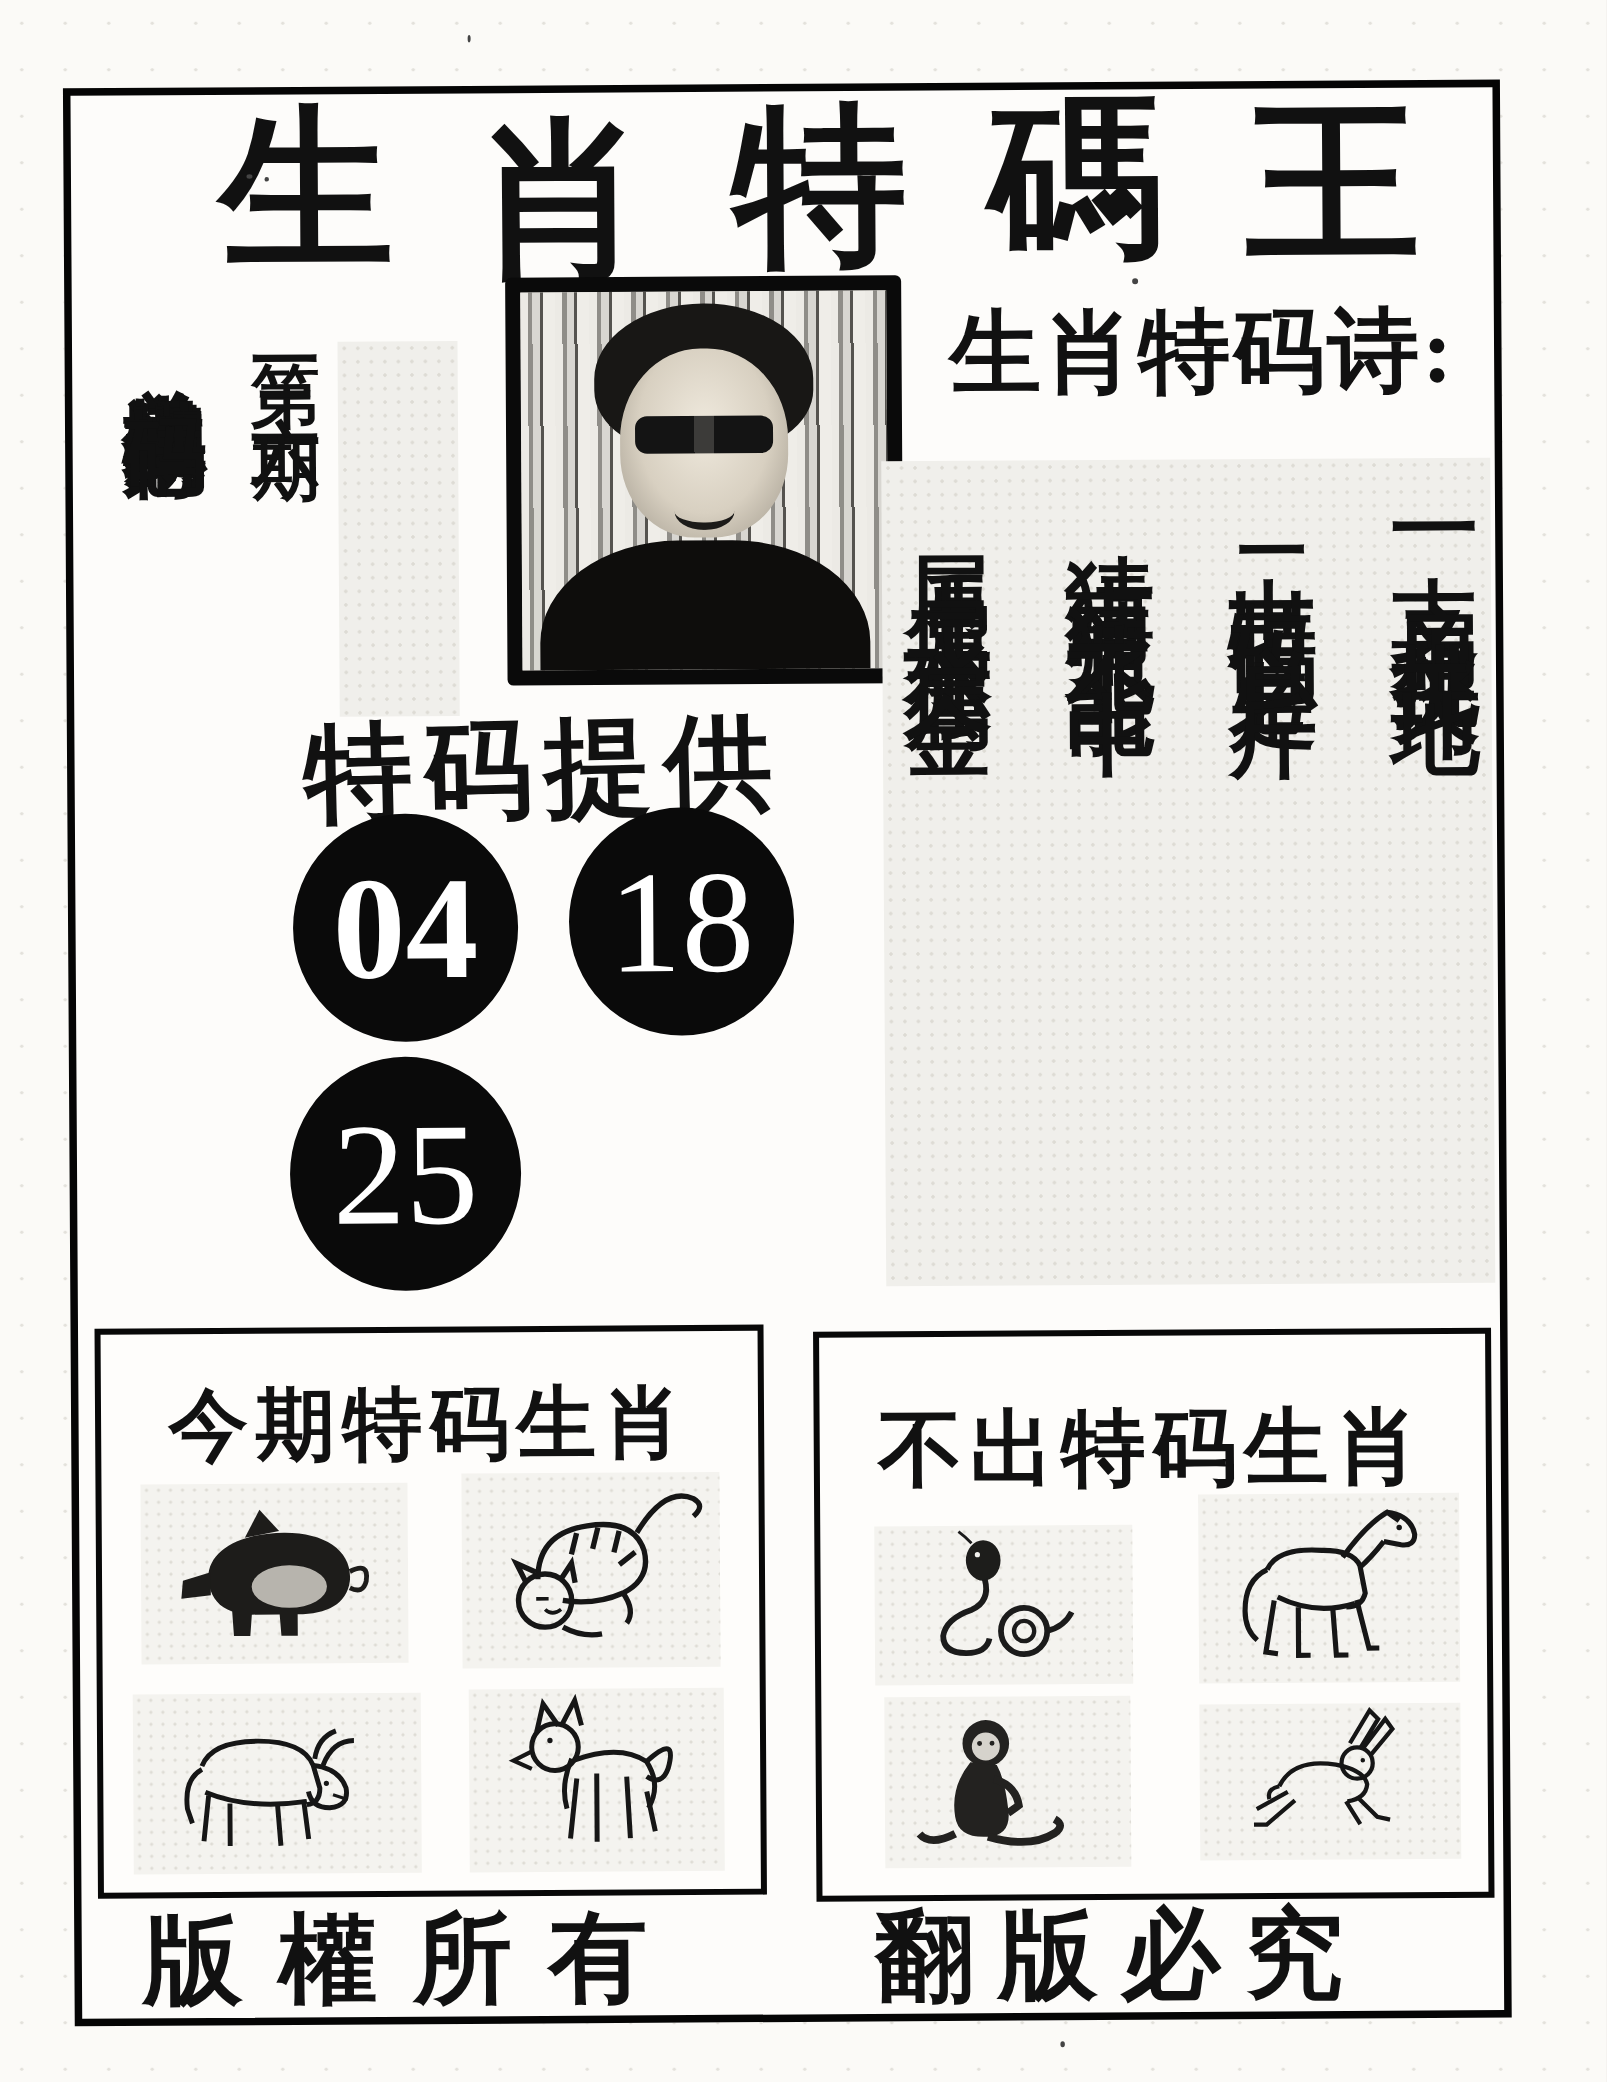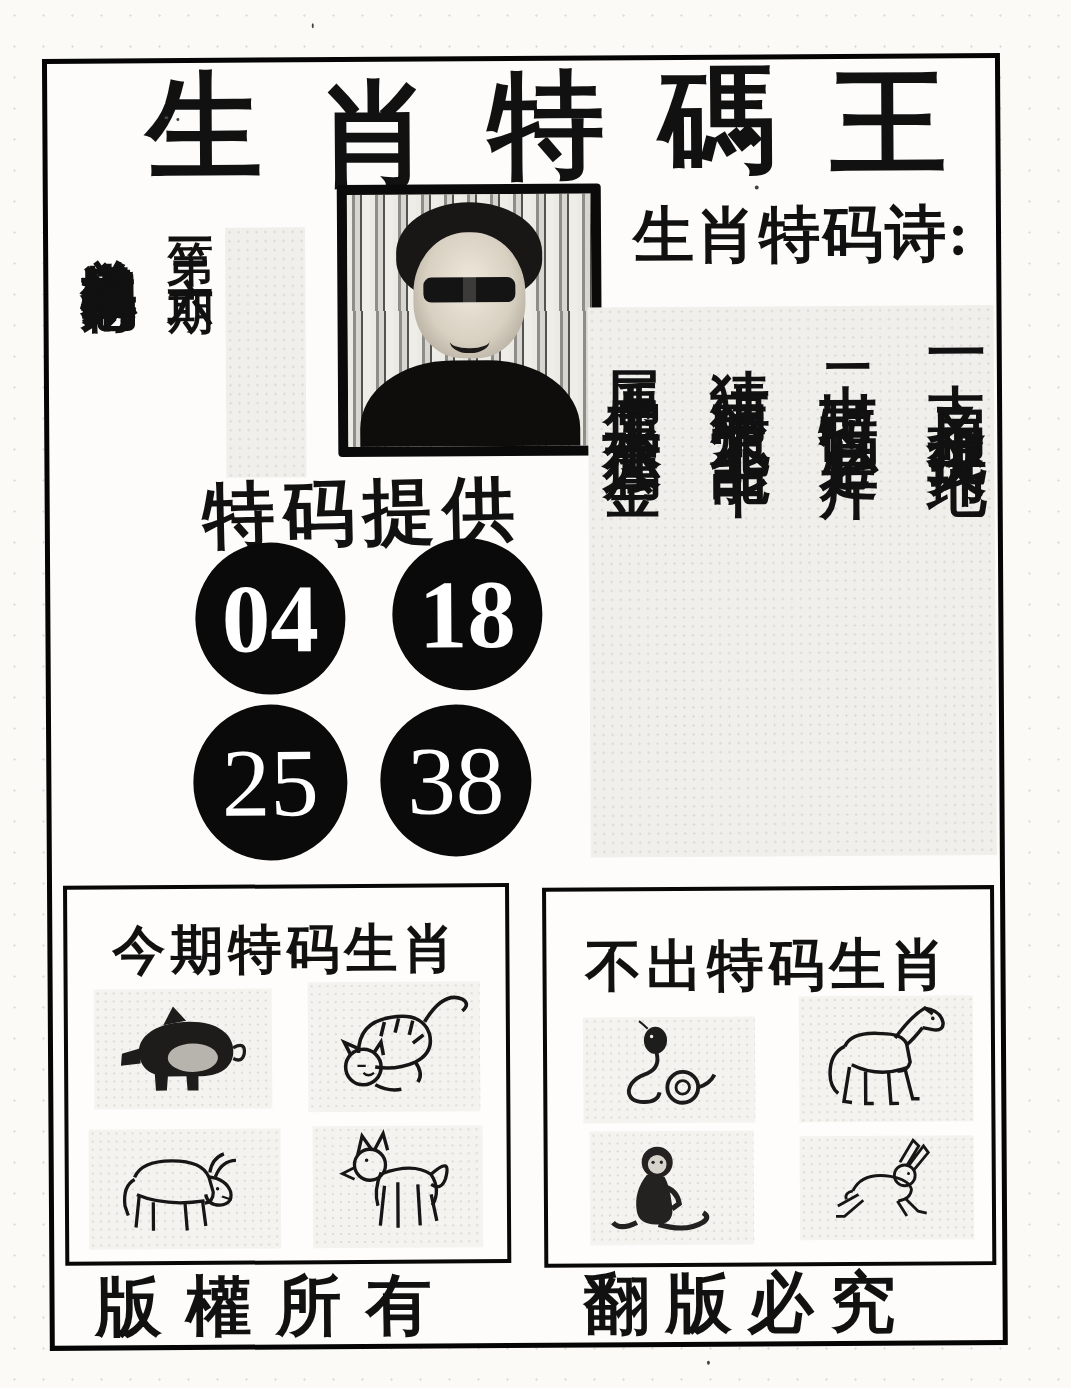--- a/index.html
+++ b/index.html
@@ -79,21 +79,21 @@
     position:absolute;left:204px;top:464px;width:330px;
     font-size:72px;font-weight:700;letter-spacing:8px;white-space:nowrap;
     transform:rotate(-1deg);
   }
   .ball{
     position:absolute;border-radius:50%;background:#0a0a0a;color:#fff;
     display:flex;align-items:center;justify-content:center;
     font-size:97px;font-family:"Liberation Serif","DejaVu Serif",serif;
   }
   .ball-04{left:196px;top:541px;width:150px;height:152px;font-weight:bold;}
-  .ball-18{left:393px;top:538px;width:150px;height:152px;font-weight:bold;}
+  .ball-18{left:380px;top:538px;width:150px;height:152px;}
   .ball-25{left:193px;top:703px;width:154px;height:156px;}
   .ball-38{left:380px;top:704px;width:151px;height:152px;}
   
   .zbox{
     position:absolute;border:4px solid #080808;background:#fefdfb;
   }
   .zbox-left{left:62px;top:883px;width:438px;height:372px;}
   .zbox-right{left:541px;top:888px;width:444px;height:372px;}
   .zbox-title{
     position:absolute;left:0;right:0;text-align:center;
@@ -159,21 +159,20 @@
       <div class="poem-line">一支扁担挑天地</div>
       <div class="poem-line">二出特码必是斤</div>
       <div class="poem-line">猜南猜北不能中</div>
       <div class="poem-line">属土属水亦属金</div>
     </div>
 
     <div class="tm-heading">特码提供</div>
     <div class="ball ball-04">04</div>
     <div class="ball ball-18">18</div>
     <div class="ball ball-25">25</div>
-    <div class="ball ball-38">38</div>
 
     <div class="zbox zbox-left">
       <div class="zbox-title">今期特码生肖</div>
       <div class="zcell cell-pig">
         <svg viewBox="0 0 140 110">
           <path d="M30,62 C26,42 48,30 76,30 C102,30 118,42 116,60 C114,74 102,80 84,80 L84,93 L74,93 L73,80 L56,80 L55,93 L45,93 L44,78 C36,75 32,70 30,62 Z" fill="#1d1c1a"></path>
           <path d="M31,54 L14,59 L13,70 L31,68 Z" fill="#1d1c1a"></path>
           <path d="M52,33 L61,16 L73,29 Z" fill="#1d1c1a"></path>
           <ellipse cx="79" cy="63" rx="23" ry="13" fill="#b7b4ad"></ellipse>
           <path d="M116,54 q12,-6 10,6 q-2,8 -10,4" fill="none" stroke="#1d1c1a" stroke-width="3"></path>

